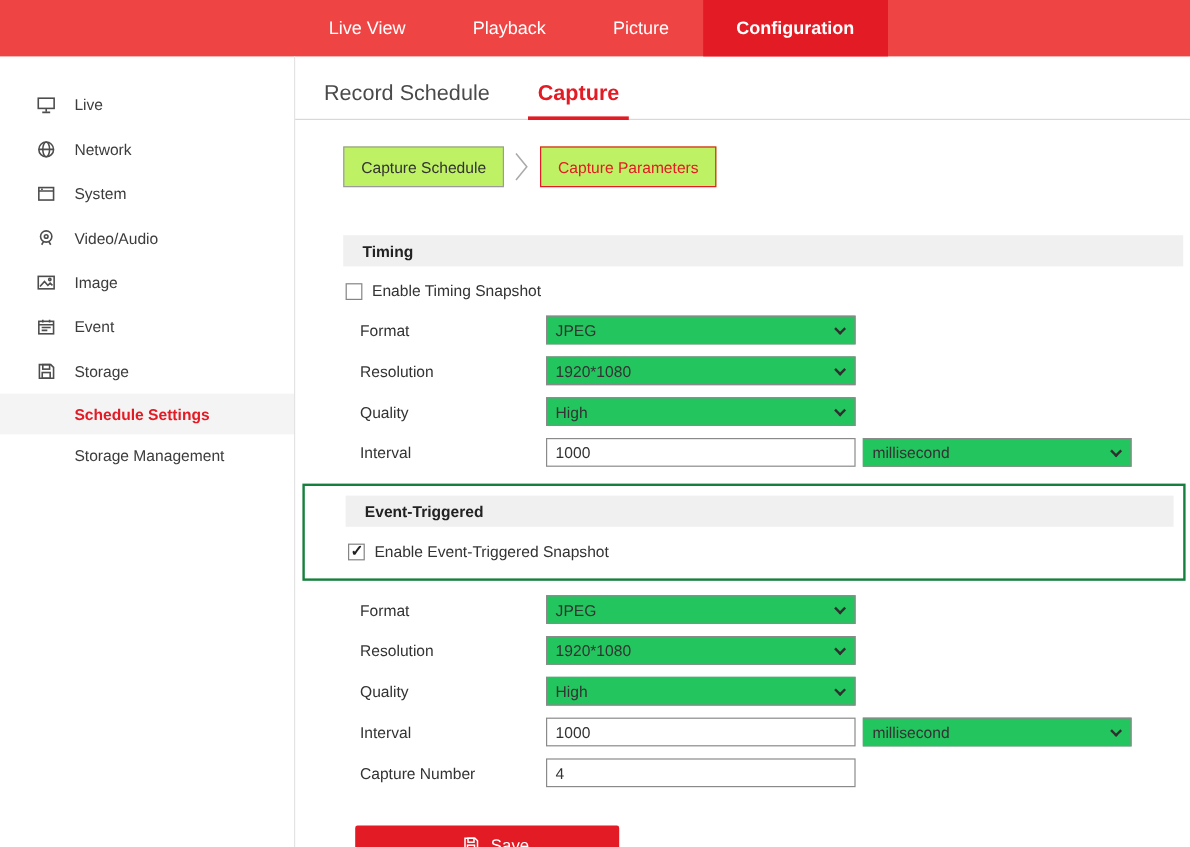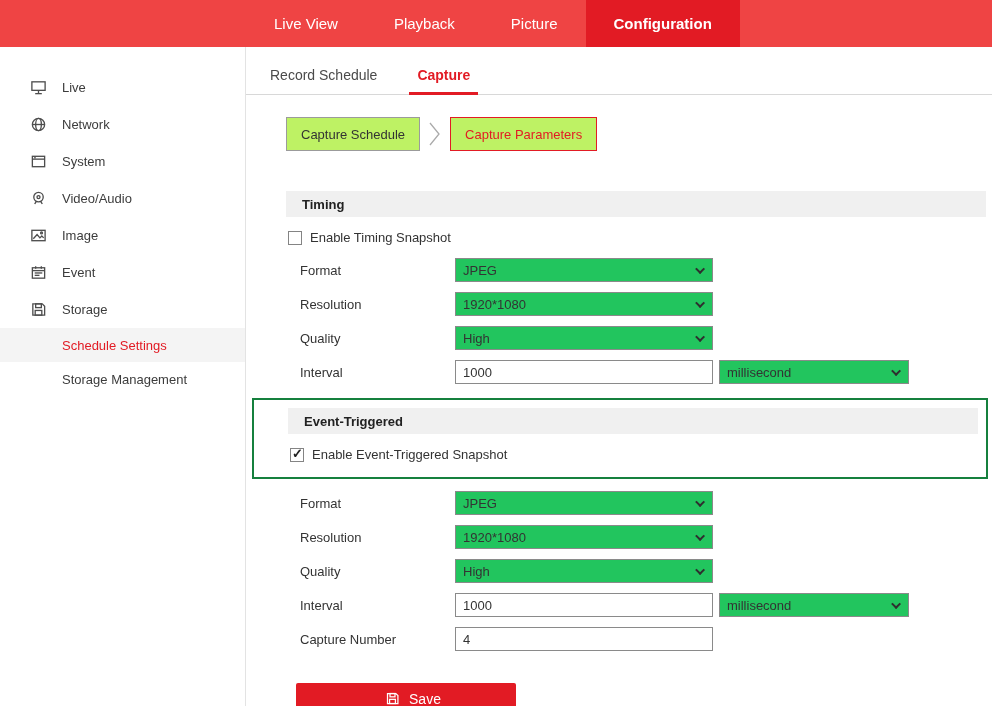--- a/index.html
+++ b/index.html
@@ -30,31 +30,31 @@
   .side-item {
     height: 37px; display: flex; align-items: center;
     padding-left: 30px; gap: 15px; cursor: pointer; color: #3c3c3c;
   }
   .side-item svg { width: 17px; height: 17px; flex: 0 0 17px; }
   .side-sub {
     height: 34px; display: flex; align-items: center;
     padding-left: 62px; cursor: pointer; color: #3c3c3c;
   }
   .side-sub.active {
-    background: #f4f4f4; color: #e21b24; font-weight: normal;
+    background: #f4f4f4; color: #e21b24; font-weight: bold;
   }
   
   .main { flex: 1; }
   .tabs {
     display: flex; gap: 16px;
     padding: 14px 0 0 12px;
     border-bottom: 1px solid #d8d8d8;
   }
   .tab {
-    padding: 6px 12px 11px; font-size: 14px; color: #4a4a4a;
+    padding: 6px 12px 11px; font-size: 18px; color: #4a4a4a;
     cursor: pointer; position: relative;
   }
   .tab.active { color: #e21b24; font-weight: bold; }
   .tab.active::after {
     content: ""; position: absolute; left: 4px; right: 4px; bottom: -1px;
     height: 3px; background: #e21b24;
   }
   .subtabs {
     display: flex; align-items: center; gap: 8px;
     margin: 22px 0 0 40px;
@@ -86,21 +86,21 @@
   .frow {
     display: flex; align-items: center;
     padding-left: 14px; margin-bottom: 10px;
   }
   .flabel { width: 155px; color: #333; }
   .fselect {
     width: 258px; height: 24px; border: 1px solid #8a8a8a; background: #22c55e;
     display: flex; align-items: center; justify-content: space-between;
     padding: 0 7px; cursor: pointer;
   }
-  .fselect.unit { width: 190px; margin-left: 6px; }
+  .fselect.unit { width: 224px; margin-left: 6px; }
   .chev {
     width: 7px; height: 7px;
     border-left: 2px solid #2f2f2f; border-bottom: 2px solid #2f2f2f;
     transform: rotate(-45deg) translateY(-2px);
   }
   .finput {
     width: 258px; height: 24px; border: 1px solid #8a8a8a;
     padding: 0 7px; font: inherit; color: #333; background: #fff;
   }
   .red-box {

